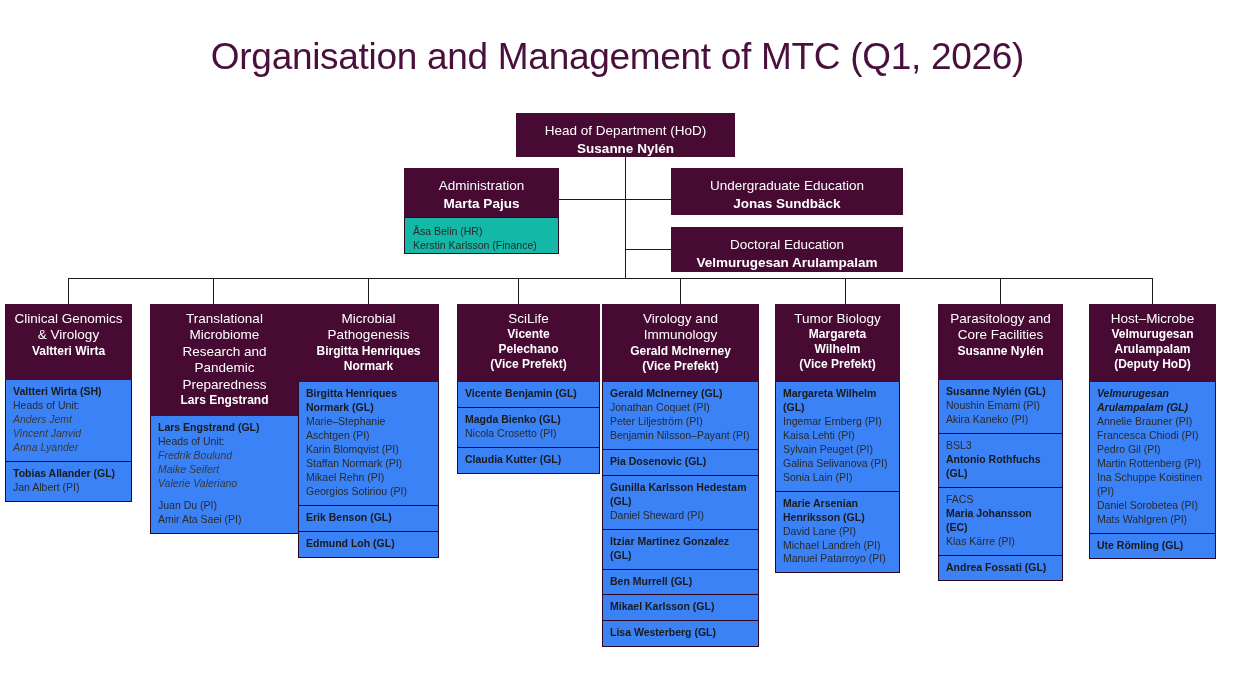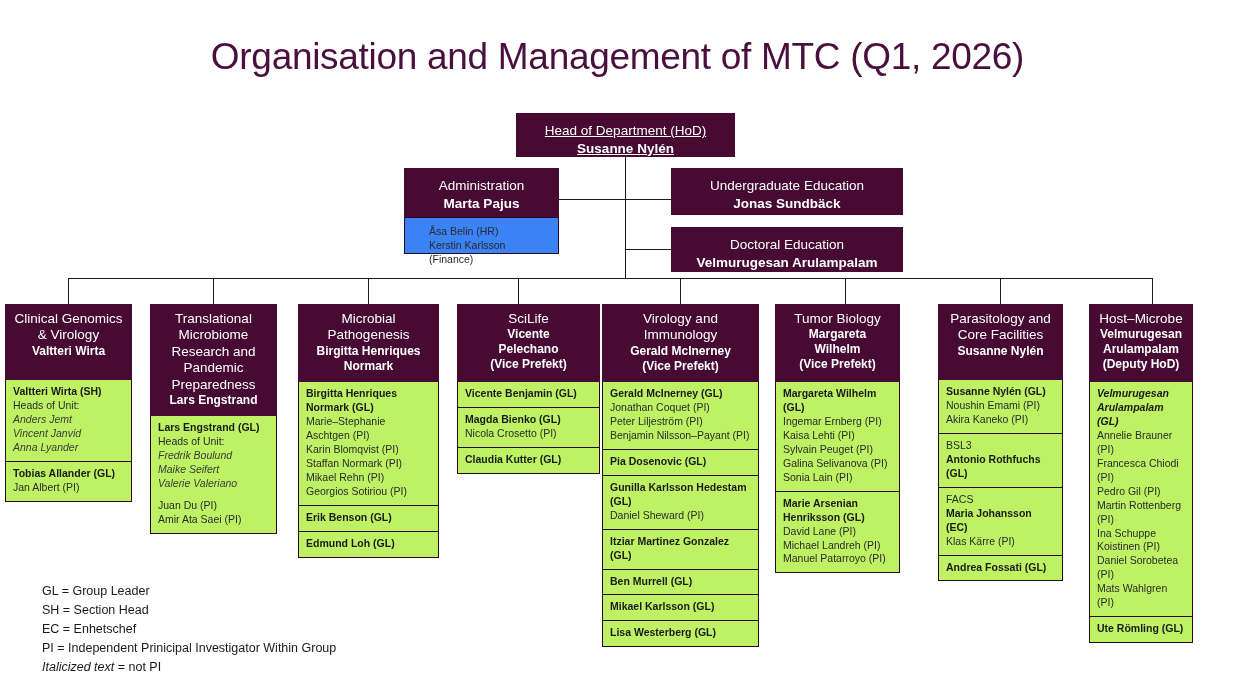--- a/index.html
+++ b/index.html
@@ -30,21 +30,21 @@
     background:#460a33;
     color:#ffffff;
     text-align:center;
     box-sizing:border-box;
     padding:7px 4px 8px 4px;
     line-height:1.22;
   }
   .node .hdr .l1{font-size:13.5px;font-weight:400;}
   .node .hdr .l2{font-size:12px;font-weight:700;}
   .node .body{
-    background:#bef264;
+    background:#3b82f6;
     border:1px solid #2b0720;
     border-top:none;
     box-sizing:border-box;
   }
   .seg{
     border-bottom:1px solid #2b0720;
     padding:5px 6px 6px 7px;
     box-sizing:border-box;
   }
   .seg:last-child{border-bottom:none;}
@@ -54,22 +54,22 @@
   .seg .ln.bi{font-weight:700;font-style:italic;color:#1a1a1a;}
   .seg .ln.sp{height:8px;}
 
   
   .topbox{position:absolute;background:#460a33;color:#fff;box-sizing:border-box;
           text-align:center;padding-top:9px;line-height:1.3;}
   .topbox .l1{font-size:13.5px;font-weight:400;}
   .topbox .l2{font-size:13.5px;font-weight:700;}
 
   .admin-body{
-    position:absolute;background:#3b82f6;border:1px solid #2b0720;
-    box-sizing:border-box;padding:6px 24px;
+    position:absolute;background:#14b8a6;border:1px solid #2b0720;
+    box-sizing:border-box;padding:6px 8px;
   }
   .admin-body .ln{font-size:10.5px;line-height:1.35;color:#2a2a2a;}
 
   
   .ln-v,.ln-h{position:absolute;background:#1b1b1b;}
   .ln-v{width:1px;}
   .ln-h{height:1px;}
 
   
   .legend{position:absolute;left:42px;top:582px;}
@@ -90,21 +90,21 @@
 
   <div class="ln-v" style="left:68px;top:278px;height:26px;"></div>
   <div class="ln-v" style="left:213px;top:278px;height:26px;"></div>
   <div class="ln-v" style="left:368px;top:278px;height:26px;"></div>
   <div class="ln-v" style="left:518px;top:278px;height:26px;"></div>
   <div class="ln-v" style="left:680px;top:278px;height:26px;"></div>
   <div class="ln-v" style="left:845px;top:278px;height:26px;"></div>
   <div class="ln-v" style="left:1000px;top:278px;height:26px;"></div>
   <div class="ln-v" style="left:1152px;top:278px;height:26px;"></div>
 
-  <div class="topbox" style="left:516px;top:113px;width:219px;height:44px;text-decoration:underline;">
+  <div class="topbox" style="left:516px;top:113px;width:219px;height:44px;">
     <div class="l1">Head of Department (HoD)</div>
     <div class="l2">Susanne Nylén</div>
   </div>
 
   <div class="topbox" style="left:404px;top:168px;width:155px;height:49px;">
     <div class="l1">Administration</div>
     <div class="l2">Marta Pajus</div>
   </div>
   <div class="admin-body" style="left:404px;top:217px;width:155px;height:37px;">
     <div class="ln">Åsa Belin (HR)</div>
@@ -135,21 +135,21 @@
             <div class="ln i">Anders Jemt</div>
             <div class="ln i">Vincent Janvid</div>
             <div class="ln i">Anna Lyander</div>
           </div>
           <div class="seg">
             <div class="ln b">Tobias Allander (GL)</div>
             <div class="ln">Jan Albert (PI)</div>
           </div>
         </div>
       </div>
-      <div class="node" style="left: 150px; top: 304px; width: 127px;">
+      <div class="node" style="left: 150px; top: 304px; width: 149px;">
         <div class="hdr" style="min-height: 110px;">
           <div class="l1">Translational</div>
           <div class="l1">Microbiome</div>
           <div class="l1">Research and</div>
           <div class="l1">Pandemic</div>
           <div class="l1">Preparedness</div>
           <div class="l2">Lars Engstrand</div>
         </div>
         <div class="body">
           <div class="seg">
@@ -290,21 +290,21 @@
           <div class="seg">
             <div class="ln">FACS</div>
             <div class="ln b">Maria Johansson (EC)</div>
             <div class="ln">Klas Kärre (PI)</div>
           </div>
           <div class="seg">
             <div class="ln b">Andrea Fossati (GL)</div>
           </div>
         </div>
       </div>
-      <div class="node" style="left: 1089px; top: 304px; width: 104px;">
+      <div class="node" style="left: 1089px; top: 304px; width: 127px;">
         <div class="hdr" style="min-height: 78px;">
           <div class="l1">Host–Microbe</div>
           <div class="l2">Velmurugesan</div>
           <div class="l2">Arulampalam</div>
           <div class="l2">(Deputy HoD)</div>
         </div>
         <div class="body">
           <div class="seg">
             <div class="ln bi">Velmurugesan</div>
             <div class="ln bi">Arulampalam (GL)</div>
@@ -316,21 +316,14 @@
             <div class="ln">Daniel Sorobetea (PI)</div>
             <div class="ln">Mats Wahlgren (PI)</div>
           </div>
           <div class="seg">
             <div class="ln b">Ute Römling (GL)</div>
           </div>
         </div>
       </div>
     </div>
 
-  <div class="legend" id="legend">
-      <div>GL = Group Leader</div>
-      <div>SH = Section Head</div>
-      <div>EC = Enhetschef</div>
-      <div>PI = Independent Prinicipal Investigator Within Group</div>
-      <div><span class="it">Italicized text</span> = not PI</div>
-    </div>
 
 </div>
 
 </body></html>

